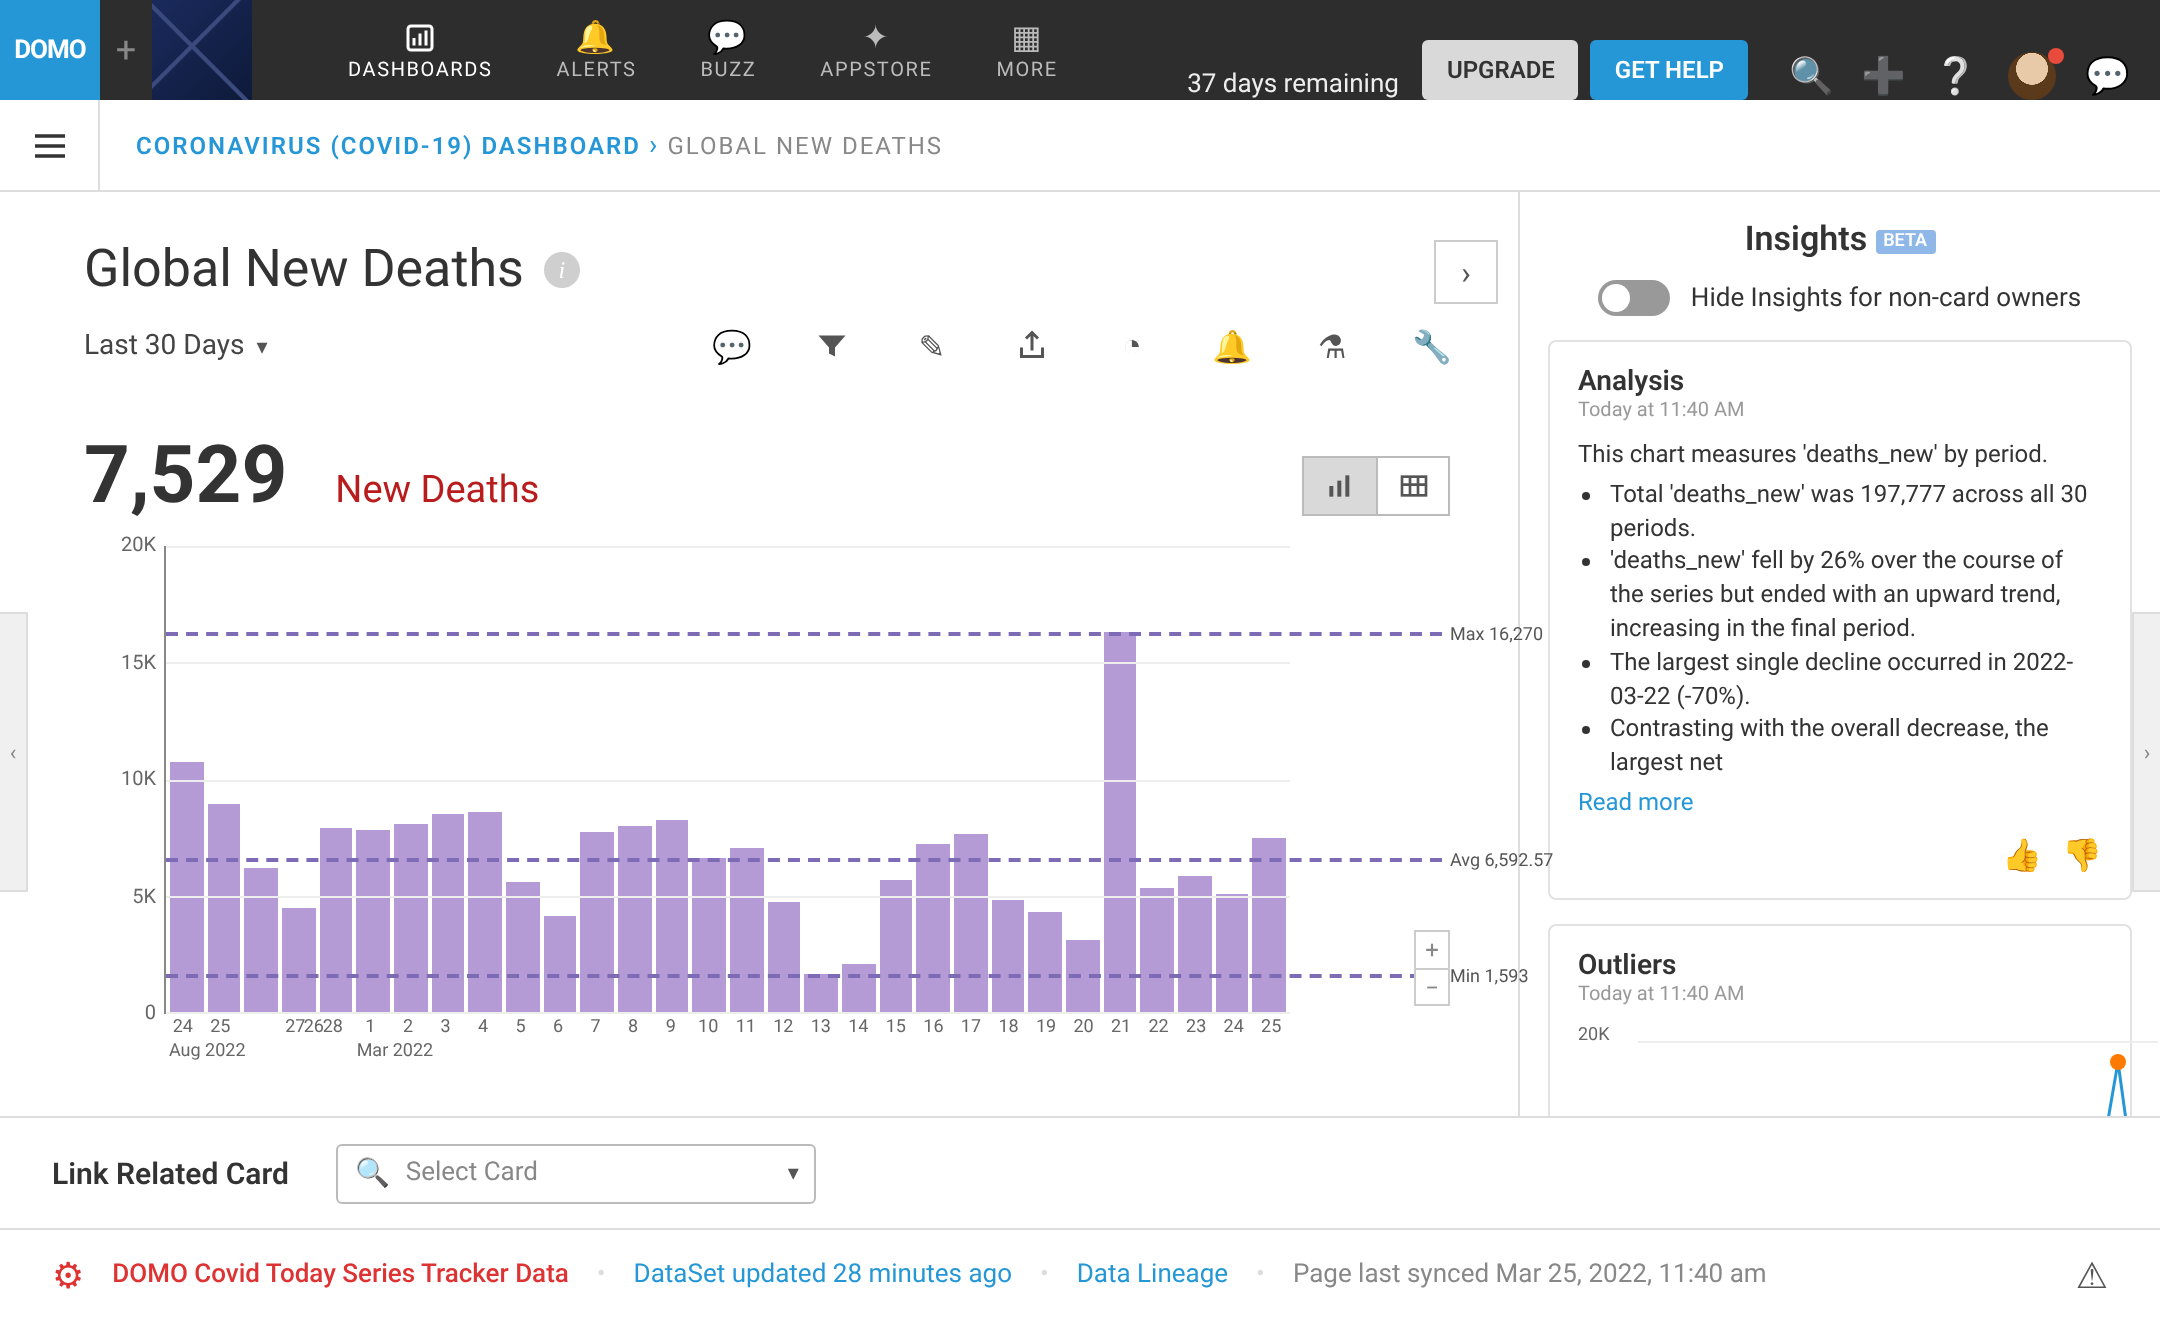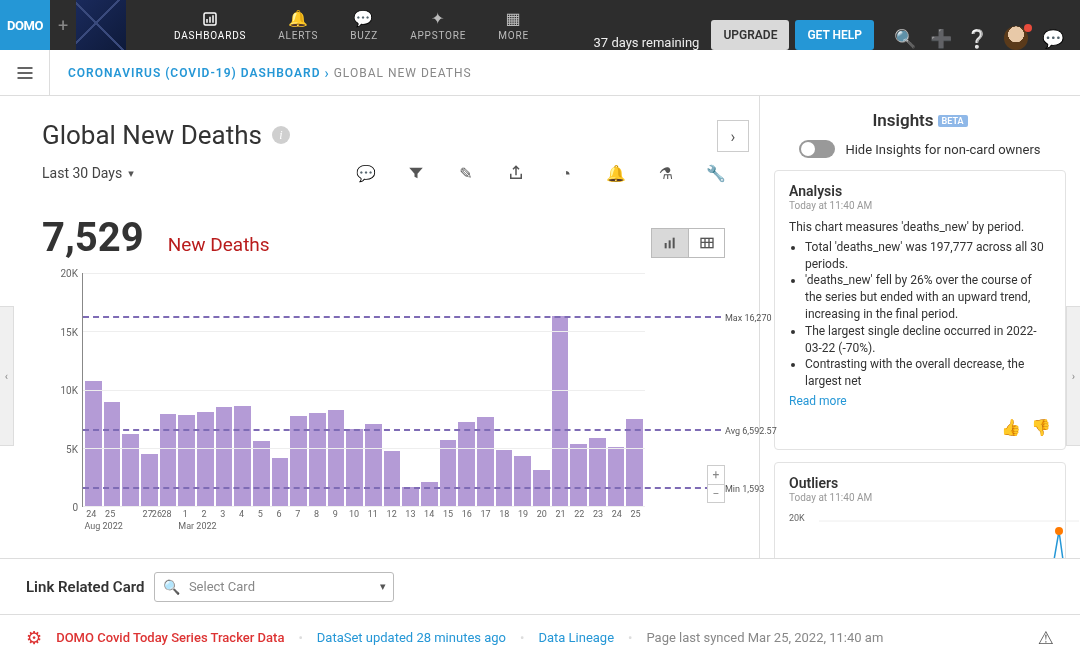--- a/index.html
+++ b/index.html
@@ -83,21 +83,21 @@
   .ins-time{font-size:10px;color:#999;margin-bottom:8px}
   .ins-card p{line-height:1.4;margin-bottom:3px}
   .ins-card ul{padding-left:16px;line-height:1.4} 
   .readmore{color:#2597d6;font-size:12px;margin-top:4px;display:inline-block;cursor:pointer}
   .thumbs{display:flex;justify-content:flex-end;gap:10px;color:#888;font-size:16px;margin-top:10px}
   .mini-chart{height:80px;position:relative;margin-top:6px}
   .mini-chart .yl{position:absolute;left:0;font-size:9px;color:#666}
   .mini-chart svg{position:absolute;left:30px;right:0;top:0;height:100%}
   .orange-dot{fill:#ff7a00}
   
-  .linkbar{height:56px;border-top:1px solid #ddd;display:flex;align-items:center;padding:0 26px;gap:10px;font-size:15px}
+  .linkbar{height:56px;border-top:1px solid #ddd;display:flex;align-items:center;padding:0 26px;gap:24px;font-size:15px}
   .linkbar b{font-weight:600}
   .select-card{display:flex;align-items:center;border:1px solid #bbb;border-radius:3px;height:30px;width:240px;padding:0 8px;color:#888;font-size:13px;gap:8px}
   .select-card .srch{font-size:14px}
   .select-card .chev{margin-left:auto;font-size:11px;color:#555}
   
   .footer{height:46px;border-top:1px solid #ddd;display:flex;align-items:center;padding:0 26px;gap:14px;font-size:13px;color:#888}
   .footer .gear{color:#d33;font-size:18px}
   .footer .ds{color:#d33;font-weight:500}
   .footer .link{color:#2597d6;cursor:pointer}
   .footer .dot{color:#ddd}

